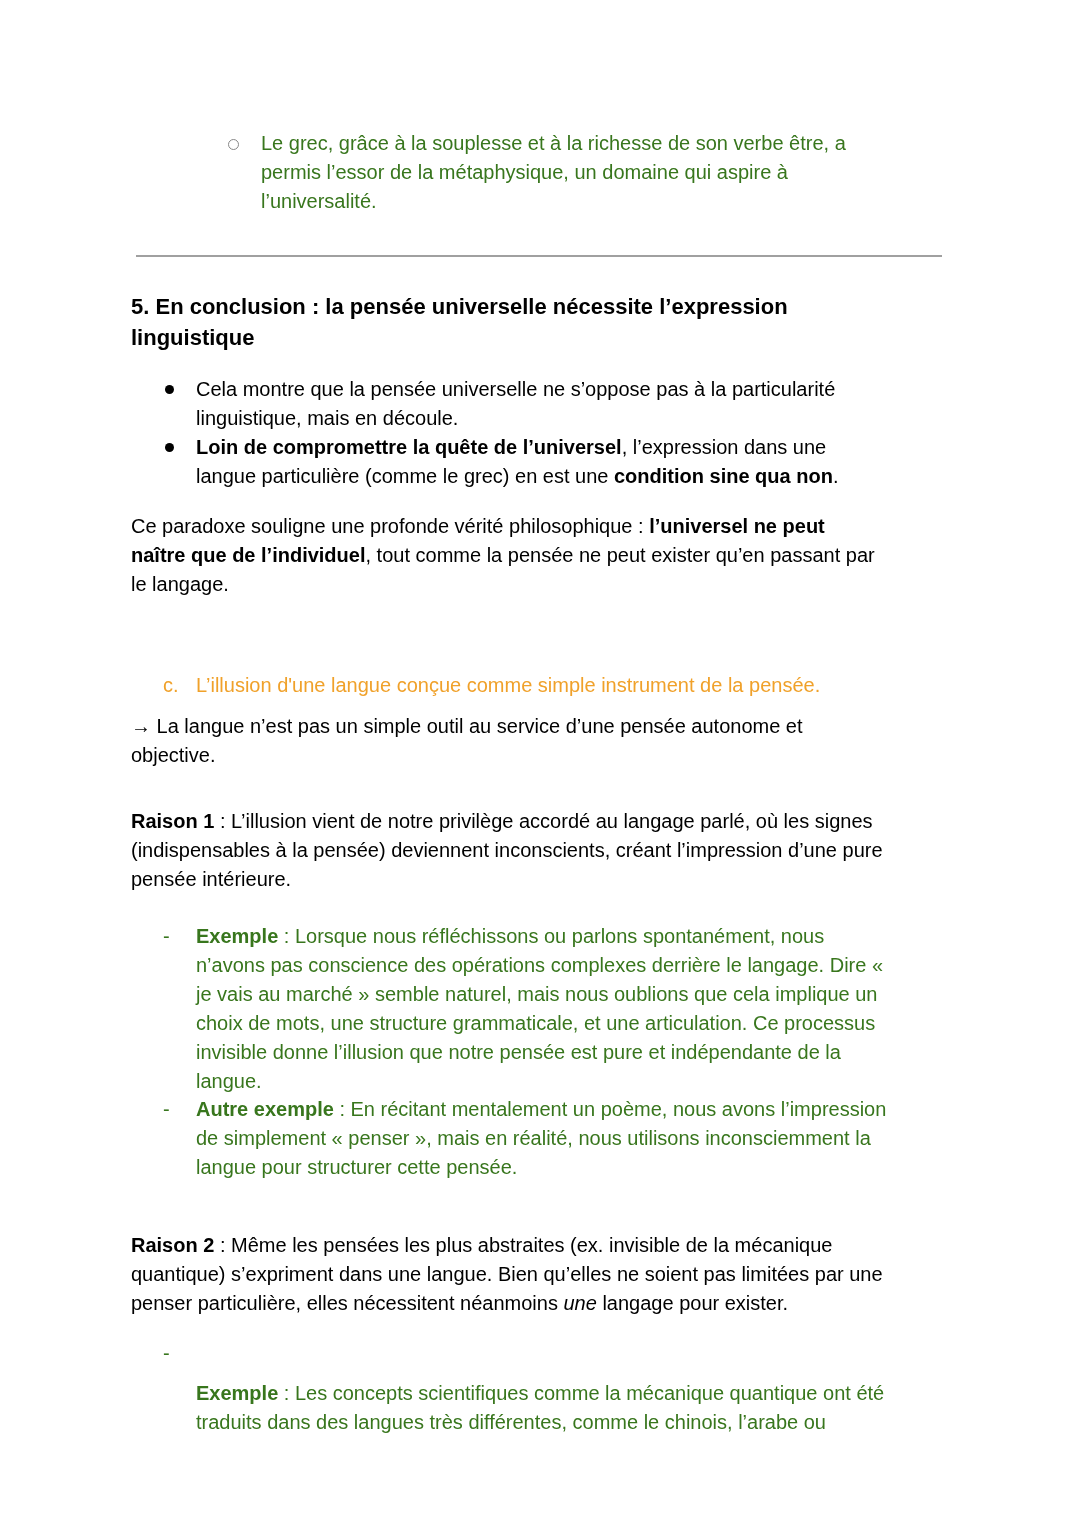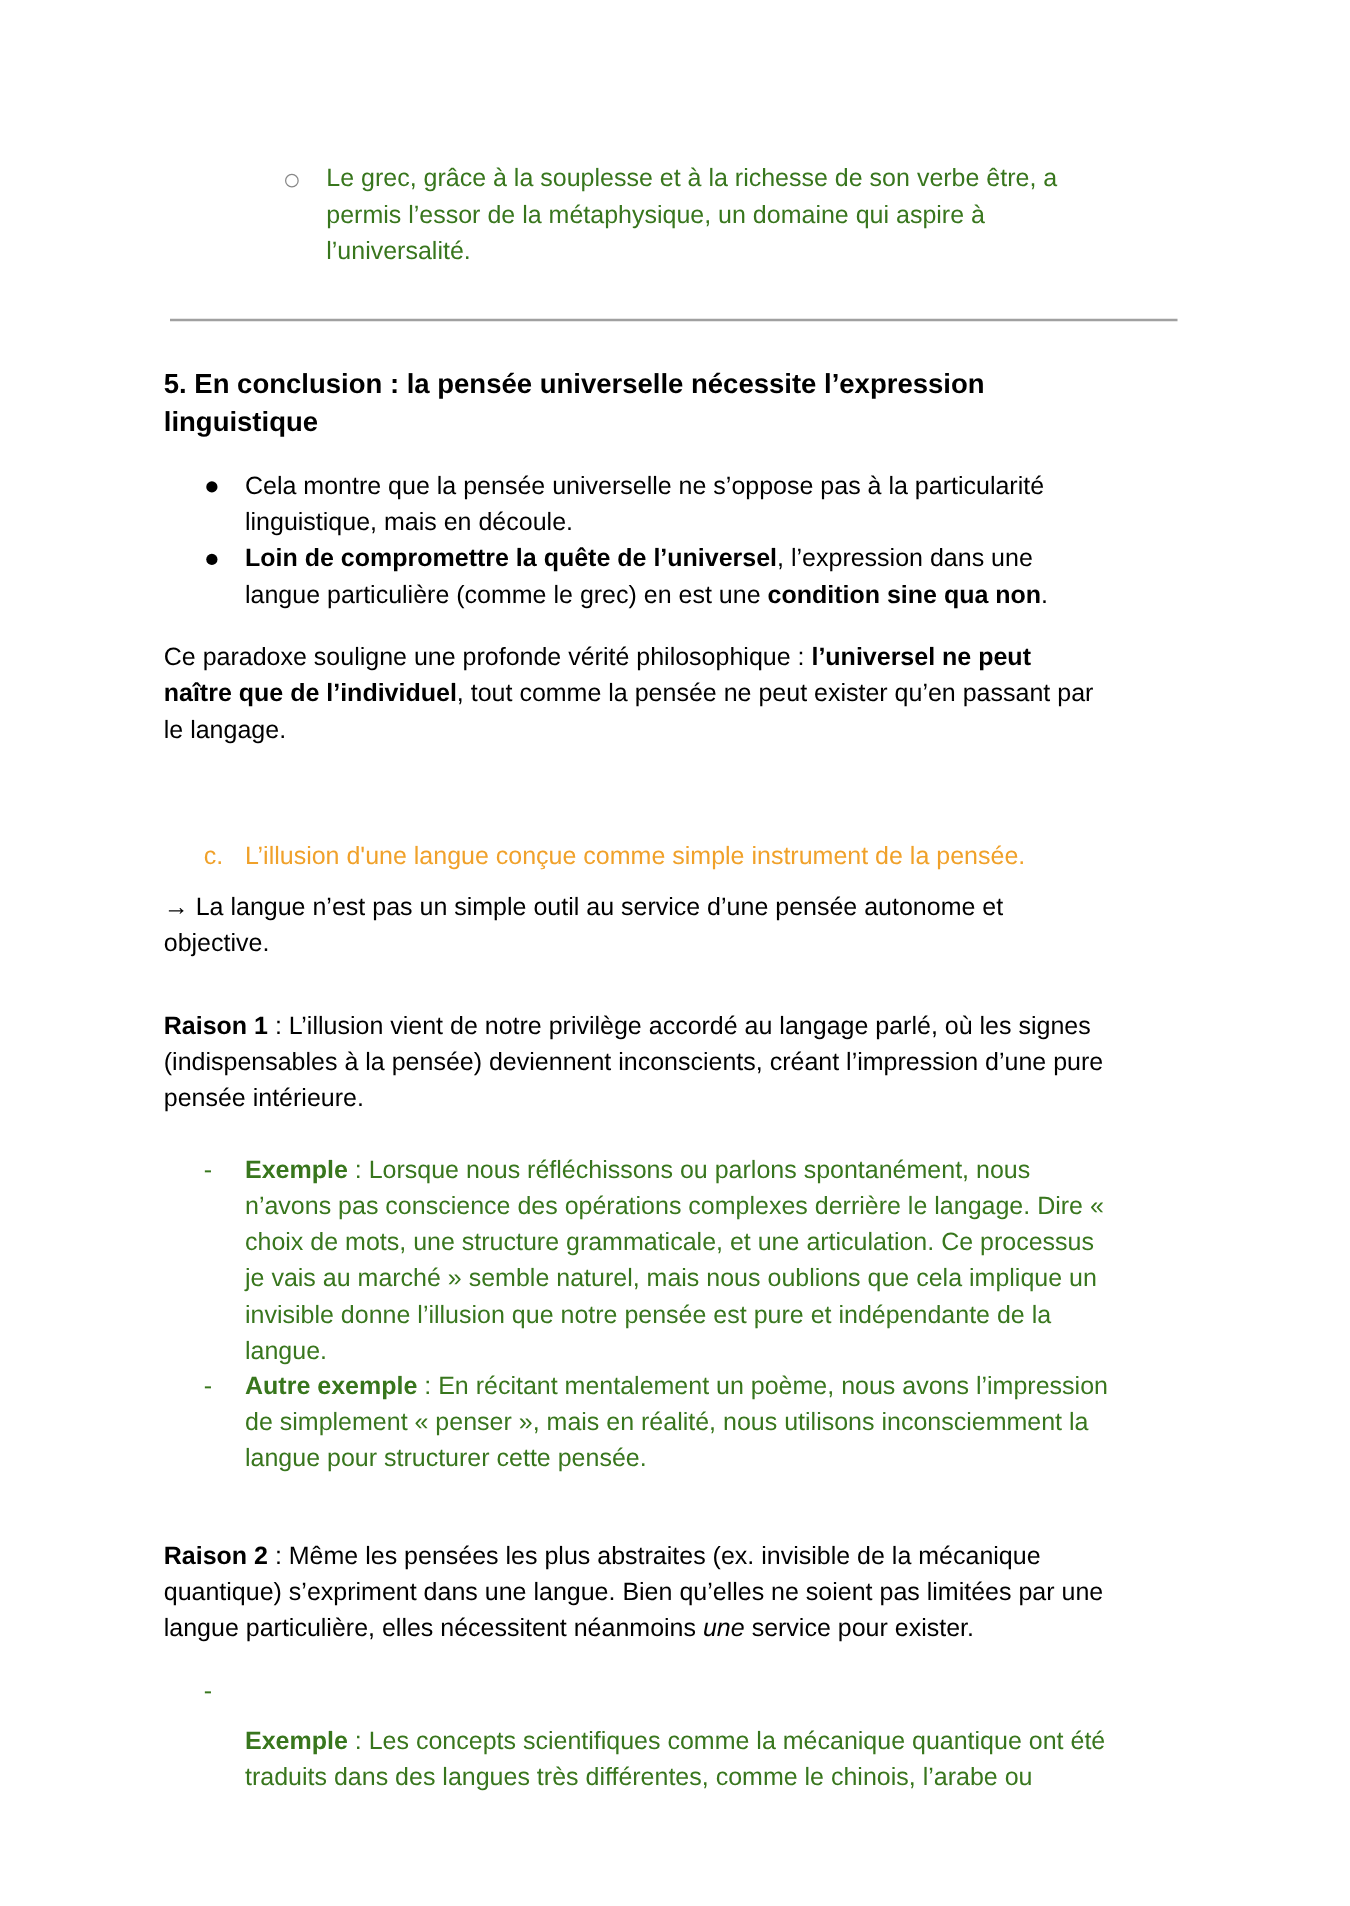--- a/index.html
+++ b/index.html
@@ -68,36 +68,36 @@
 <div class="abs line" style="left:131px; top:807px;">
   <p><span class="b">Raison 1</span><span> : L’illusion vient de notre privilège accordé au langage parlé, où les signes</span></p>
   <p>(indispensables à la pensée) deviennent inconscients, créant l’impression d’une pure</p>
   <p>pensée intérieure.</p>
 </div>
 
 <div class="abs line dash" style="left:163px; top:922px;">-</div>
 <div class="abs line green" style="left:196px; top:922px;">
   <p><span class="b">Exemple</span><span> : Lorsque nous réfléchissons ou parlons spontanément, nous</span></p>
   <p>n’avons pas conscience des opérations complexes derrière le langage. Dire «</p>
+  <p>je vais au marché » semble naturel, mais nous oublions que cela implique un</p>
   <p>choix de mots, une structure grammaticale, et une articulation. Ce processus</p>
-  <p>je vais au marché » semble naturel, mais nous oublions que cela implique un</p>
   <p>invisible donne l’illusion que notre pensée est pure et indépendante de la</p>
   <p>langue.</p>
 </div>
 
 <div class="abs line dash" style="left:163px; top:1095px;">-</div>
 <div class="abs line green" style="left:196px; top:1095px;">
   <p><span class="b">Autre exemple</span><span> : En récitant mentalement un poème, nous avons l’impression</span></p>
   <p>de simplement « penser », mais en réalité, nous utilisons inconsciemment la</p>
   <p>langue pour structurer cette pensée.</p>
 </div>
 
 <div class="abs line" style="left:131px; top:1231px;">
   <p><span class="b">Raison 2</span><span> : Même les pensées les plus abstraites (ex. invisible de la mécanique</span></p>
   <p>quantique) s’expriment dans une langue. Bien qu’elles ne soient pas limitées par une</p>
-  <p><span>langue particulière, elles nécessitent néanmoins </span><span class="i">une</span><span> service pour exister.</span></p>
+  <p><span>penser particulière, elles nécessitent néanmoins </span><span class="i">une</span><span> langage pour exister.</span></p>
 </div>
 
 <div class="abs line dash" style="left:163px; top:1339px;">-</div>
 <div class="abs line green" style="left:196px; top:1339px;margin-top:40px;">
   <p><span class="b">Exemple</span><span> : Les concepts scientifiques comme la mécanique quantique ont été</span></p>
   <p>traduits dans des langues très différentes, comme le chinois, l’arabe ou</p>
 </div>
 
 </body></html>

